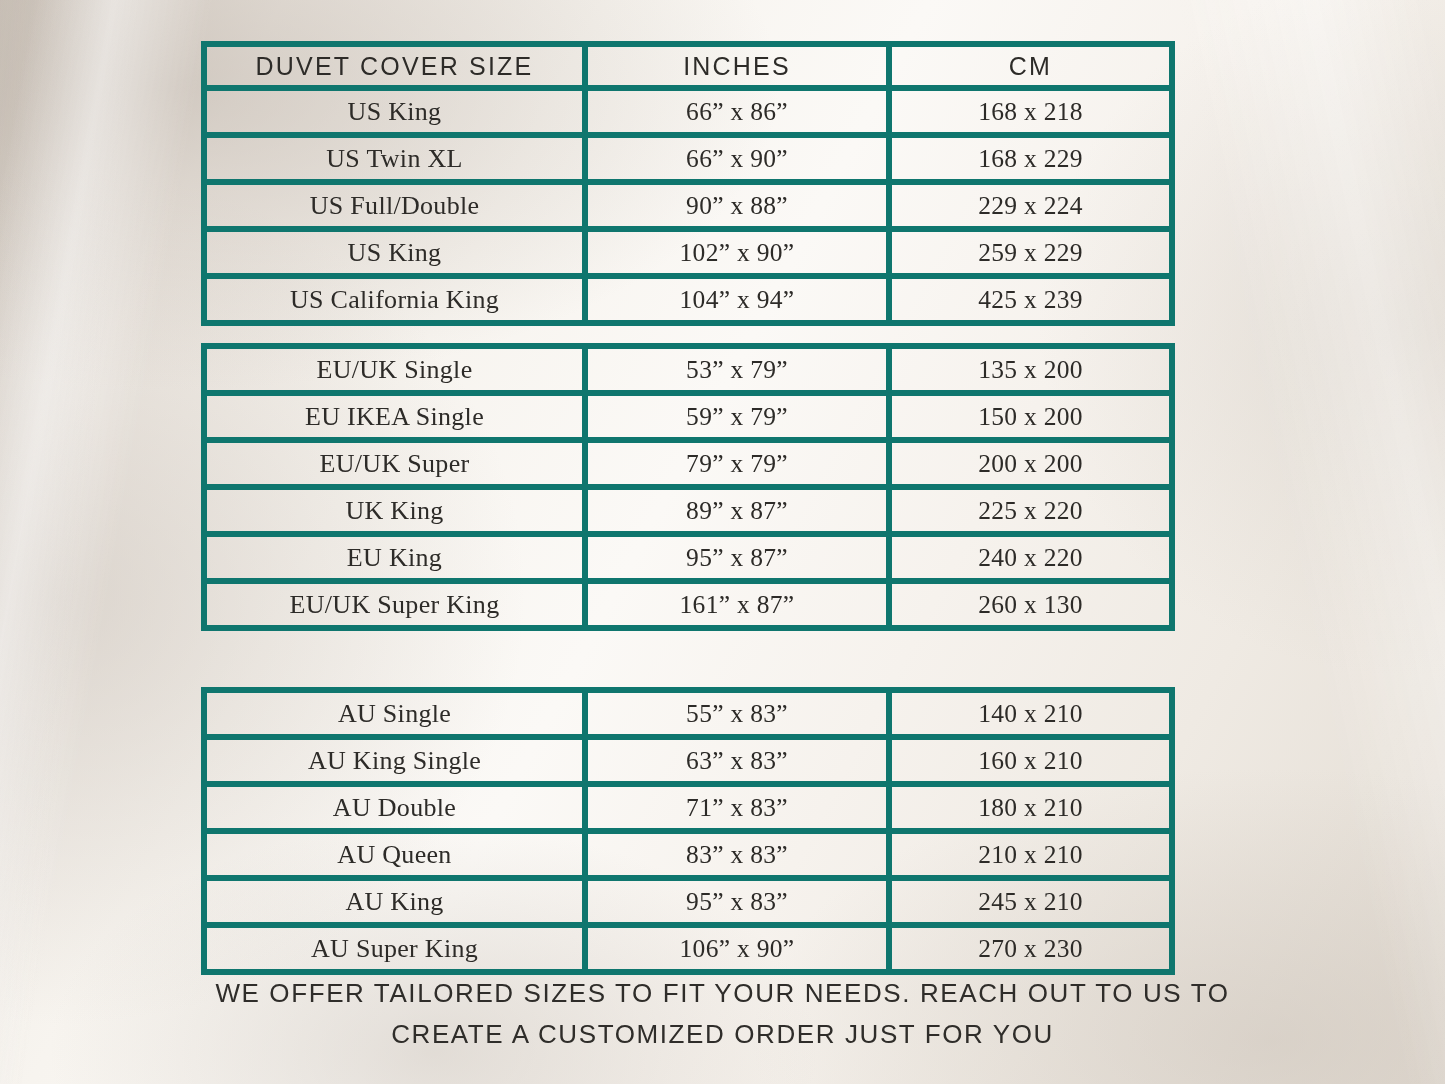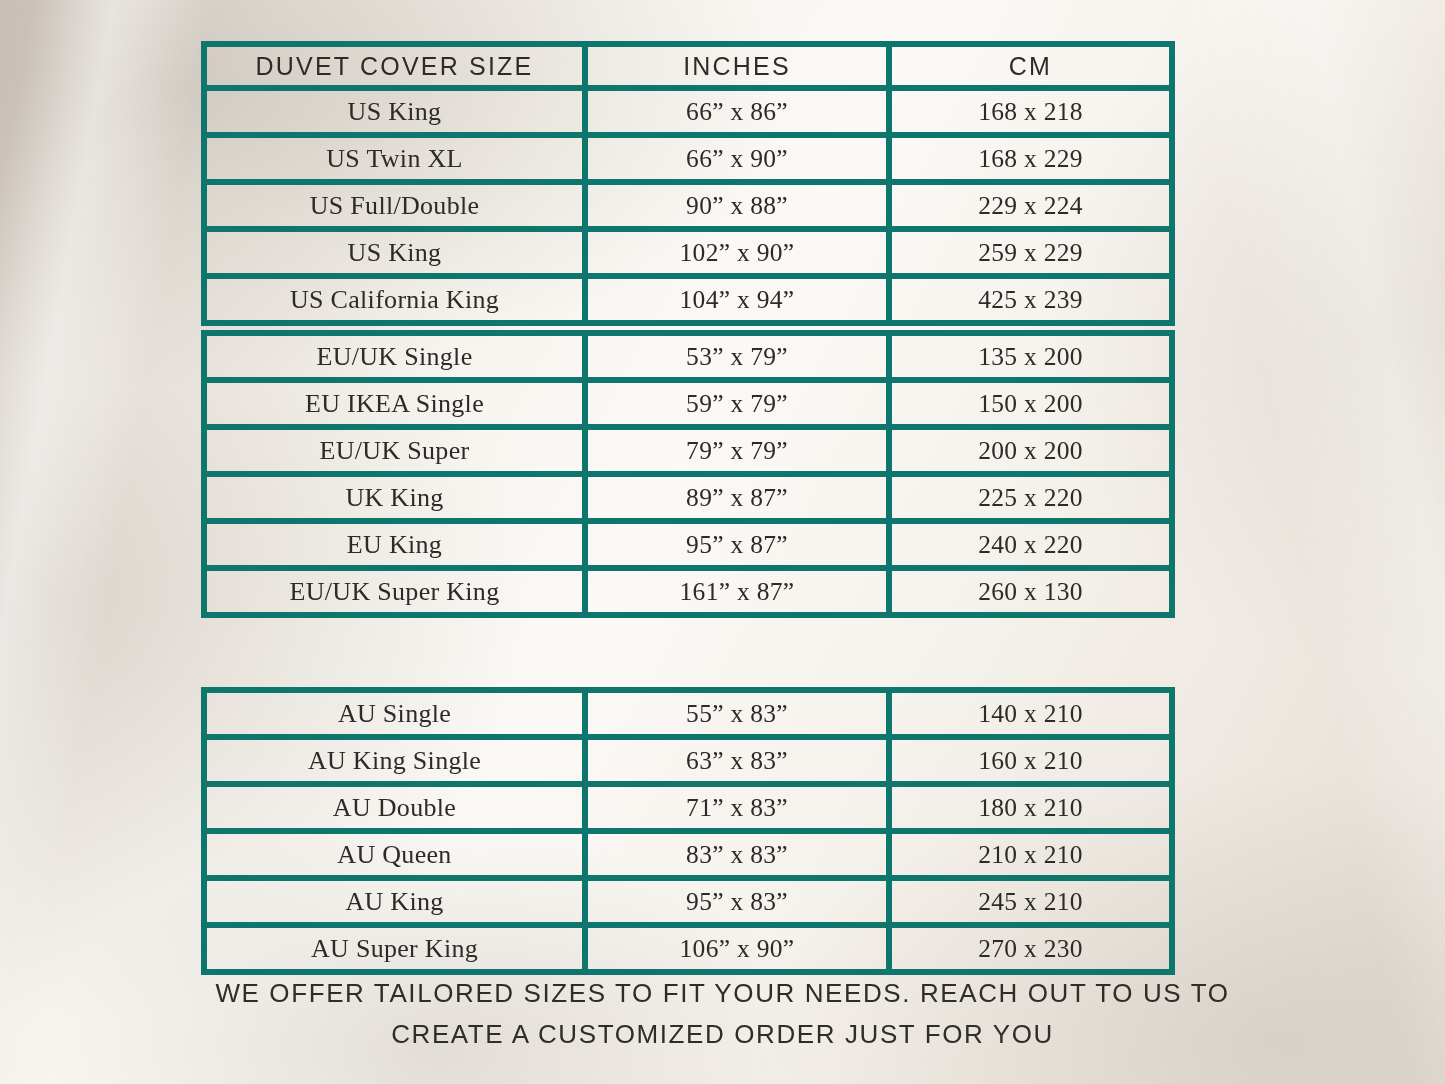--- a/index.html
+++ b/index.html
@@ -68,21 +68,21 @@
   }
   .row td {
     height: 41px;
     font-size: 25.5px;
     letter-spacing: .3px;
   }
   .row td.name { font-size: 26px; }
   .spaced { letter-spacing: 4.2px; }
 
   #table-us  { top: 41px; }
-  #table-eu  { top: 330px; }
+  #table-eu  { top: 343px; }
   #table-au  { top: 687px; }
 
   .footer {
     position: absolute;
     left: 0;
     width: 1445px;
     text-align: center;
     font-family: "Liberation Sans", sans-serif;
     font-weight: 300;
     color: #2f2d2a;

